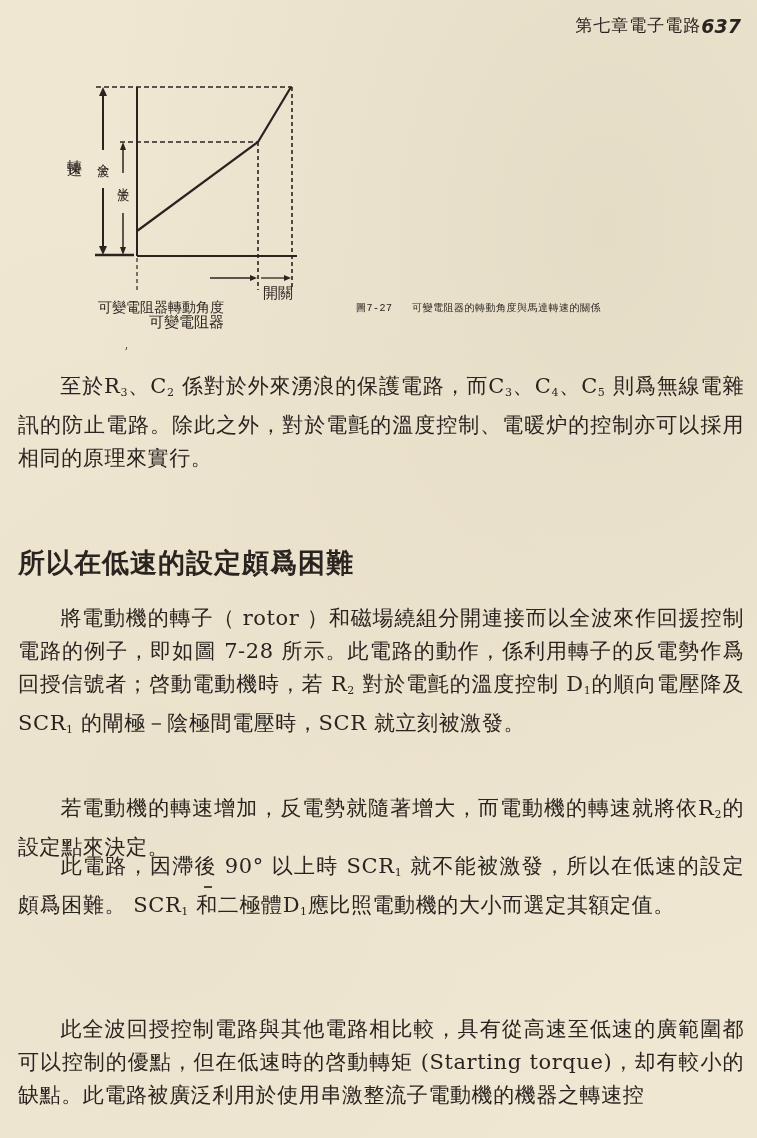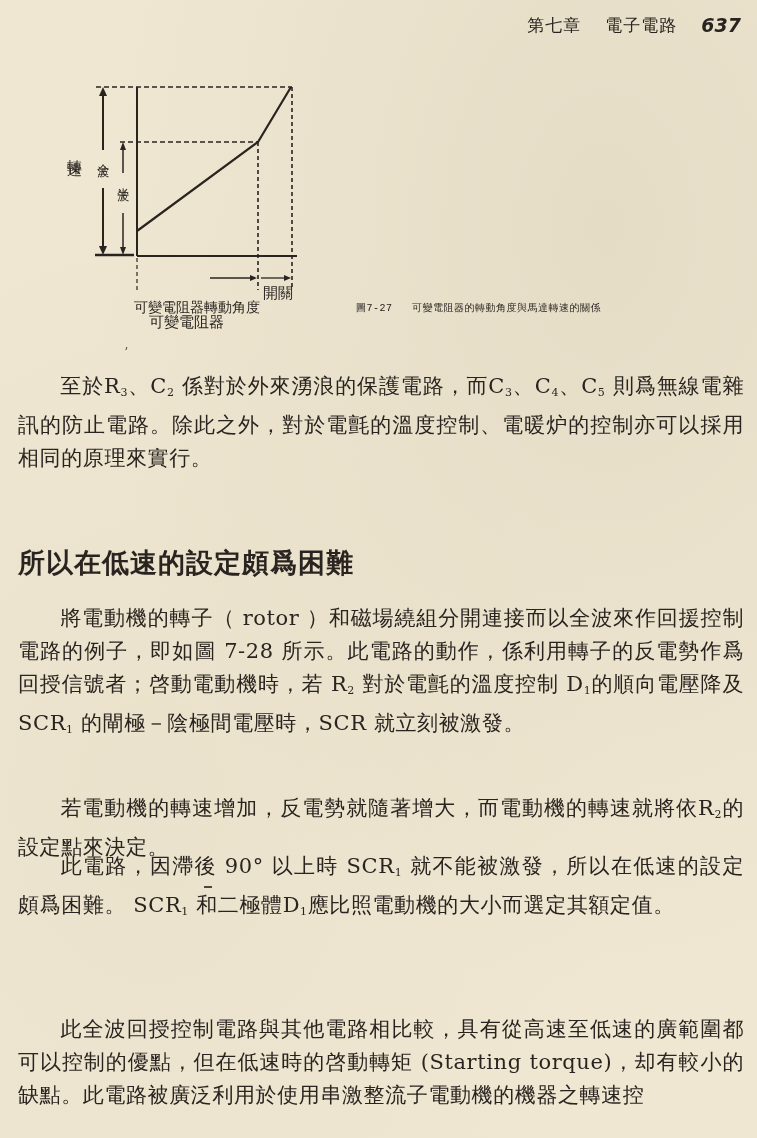--- a/index.html
+++ b/index.html
@@ -11,21 +11,21 @@
   }
   .page-bg {
     position:absolute; inset:0;
     background:
       radial-gradient(ellipse at 80% 20%, rgba(210,200,175,0.35), transparent 60%),
       radial-gradient(ellipse at 20% 70%, rgba(220,210,185,0.25), transparent 55%),
       #efe7d2;
   }
   .header {
     position:absolute; top:14px; right:16px;
-    display:flex; align-items:flex-start; gap:24px;
+    display:flex; align-items:center; gap:0;
     font-size:17px;
   }
   .header .chap { letter-spacing:1px; }
   .header .pnum { font-family:"DejaVu Sans", sans-serif; font-weight:bold; font-style:italic; font-size:19px; }
 
   .figure {
     position:absolute; left:80px; top:70px; width:230px; height:250px;
   }
   .figure svg { position:absolute; left:0; top:0; }
   .fig-label {
@@ -104,21 +104,21 @@
       <polygon points="43,185 40,177 46,177"></polygon>
       <polygon points="177,208 170,205 170,211"></polygon>
       <polygon points="211,208 204,205 204,211"></polygon>
     </g>
   </svg>
   <span class="fig-label vlabel" style="left:-14px; top:78px; font-size:15px;">轉速</span>
   <span class="fig-label vlabel" style="left:16px; top:84px; font-size:12px;">全波</span>
   <span class="fig-label vlabel" style="left:36px; top:108px; font-size:12px;">半波</span>
   <span class="fig-label" style="left:69px; top:200px; font-size:15px;margin-top:44px;">可變電阻器</span>
   <span class="fig-label" style="left:183px; top:215px; font-size:15px;">開關</span>
-  <span class="fig-label" style="left:18px; top:230px; font-size:14px;margin-left:36px;">可變電阻器轉動角度</span>
+  <span class="fig-label" style="left:18px; top:230px; font-size:14px;">可變電阻器轉動角度</span>
 </div>
 
 <div class="caption">
   <span>圖7-27</span>&nbsp;&nbsp;&nbsp;<span>可變電阻器的轉動角度與馬達轉速的關係</span>
 </div>
 
 <div class="stray-mark">ʼ</div>
 
 <div class="para" style="top:370px;">
   <span class="indent"></span><span>至於R</span><sub>3</sub><span>、C</span><sub>2</sub><span> 係對於外來湧浪的保護電路，而C</span><sub>3</sub><span>、C</span><sub>4</sub><span>、C</span><sub>5</sub><span> 則爲無線電</span><span>雜訊的防止電路。除此之外，對於電氈的溫度控制、電暖炉的控制亦可以採用相同的原理來實行。</span>

